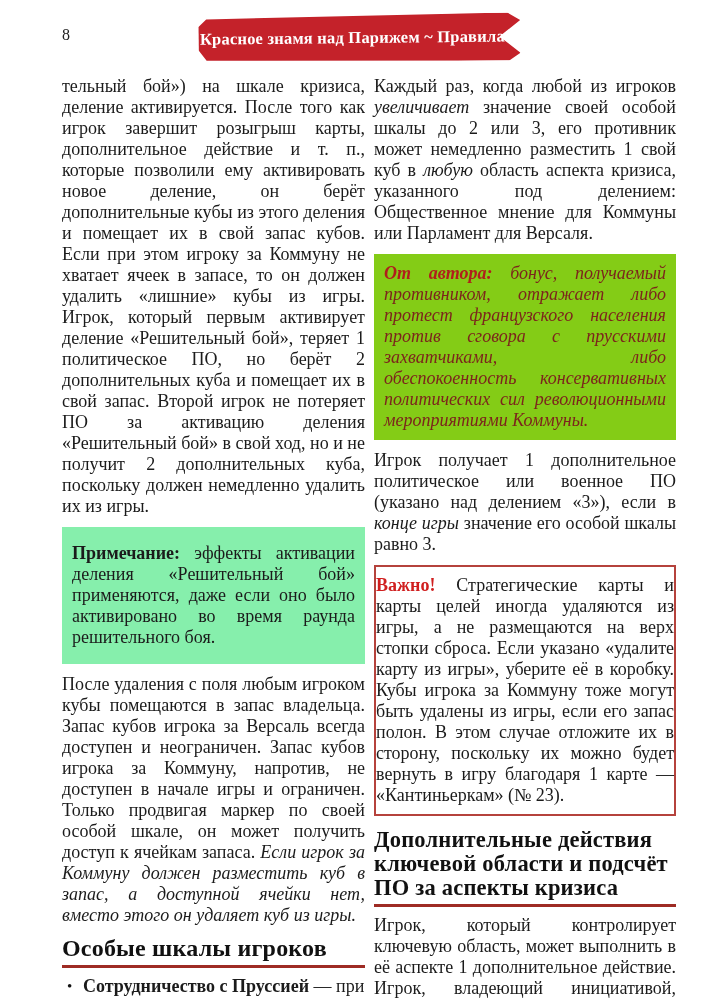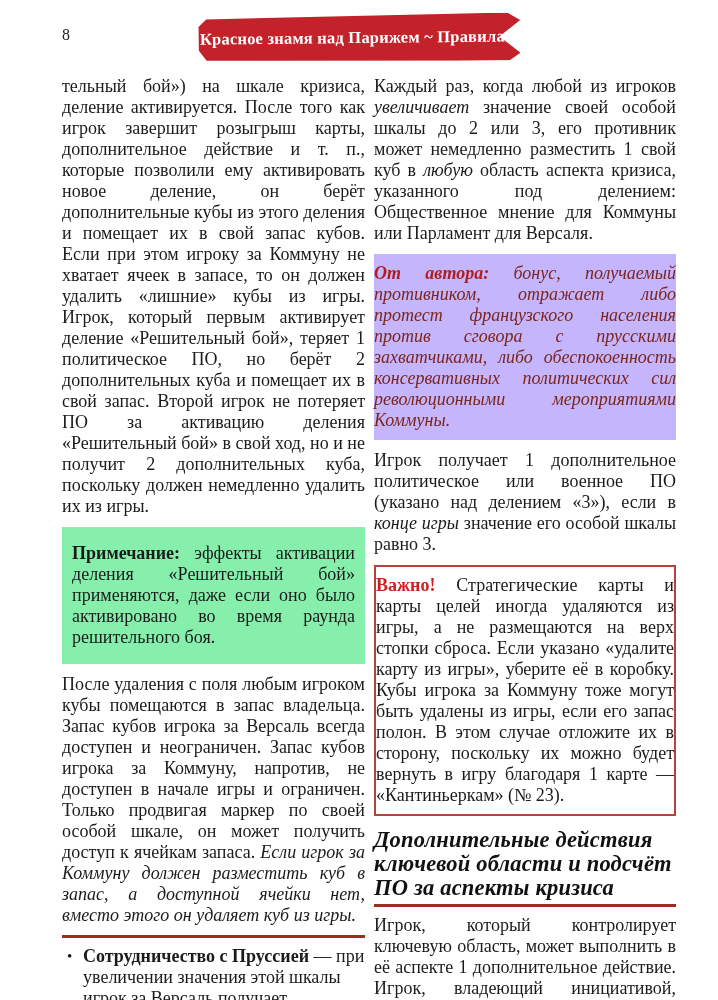--- a/index.html
+++ b/index.html
@@ -48,35 +48,35 @@
   }
   .col > .block { margin-bottom:9px; }
 
   
   .note-box {
     background:#86efac;
     padding:16px 10px;
     margin:10px 0;
   }
   .author-box {
-    background:#c4b5fd;
-    padding:9px 0;
+    background:#84cc16;
+    padding:9px 10px;
     margin:10px 0;
     font-style:italic;
     color:#7c251c;
   }
   .important-box {
     border:2px solid #b5423c;
     background:#ffffff;
     padding:8px 0;
     margin:10px 0 12px 0;
   }
 
   
-  .section { margin-top:4px;font-style:italic; }
+  .section { margin-top:4px; }
   h2.section-title {
     font-size:24px; line-height:26px;
     font-weight:bold; color:#111;
     letter-spacing:0.2px;
   }
   h2.section-title.tight { font-size:22.5px; line-height:24px; }
   .rule {
     height:3px; background:#9e2b24;
     margin:4px 0 8px 0;
   }
@@ -118,20 +118,21 @@
 
       <p class="body rich block"><span>тельный бой») на шкале кризиса, деление активируется. После того как игрок завершит розыгрыш карты, дополнительное действие и т. п., которые позволили ему активировать новое деление, он берёт дополнительные кубы из этого деления и помещает их в свой запас кубов. Если при этом игроку за Коммуну не хватает ячеек в запасе, то он должен удалить «лишние» кубы из игры. Игрок, который первым активирует деление «Решительный бой», теряет 1 политическое ПО, но берёт 2 дополнительных куба и помещает их в свой запас. Второй игрок не потеряет ПО за активацию деления «Решительный бой» в свой ход, но и не получит 2 дополнительных куба, поскольку должен немедленно удалить их из игры.</span></p>
 
       <div class="note-box">
         <div class="rich"><span class="seg-b">Примечание:</span><span> эффекты активации деления «Решительный бой» применяются, даже если оно было активировано во время раунда решительного боя.</span></div>
       </div>
 
       <p class="body rich block"><span>После удаления с поля любым игроком кубы помещаются в запас владельца. Запас кубов игрока за Версаль всегда доступен и неограничен. Запас кубов игрока за Коммуну, напротив, не доступен в начале игры и ограничен. Только продвигая маркер по своей особой шкале, он может получить доступ к ячейкам запаса. </span><span class="seg-i">Если игрок за Коммуну должен разместить куб в запас, а доступной ячейки нет, вместо этого он удаляет куб из игры.</span></p>
 
       <div class="section">
+        <h2 class="section-title">Особые шкалы игроков</h2>
         <div class="rule"></div>
       </div>
 
 
       <ul class="bullets">
         <li>
           <span class="dot">•</span>
           <span class="rich"><span class="seg-b">Сотрудничество с Пруссией</span><span> — при увеличении значения этой шкалы игрок за Версаль получает дополнительные кубы, размещённые под соответствующими делениями, и добавляет их в свой запас. Если затем значение шкалы уменьшается, кубы остаются в запасе. Когда значение шкалы равно 3, игрок за Версаль контролирует Территорию, оккупированную Пруссией.</span></span>
         </li>
 

